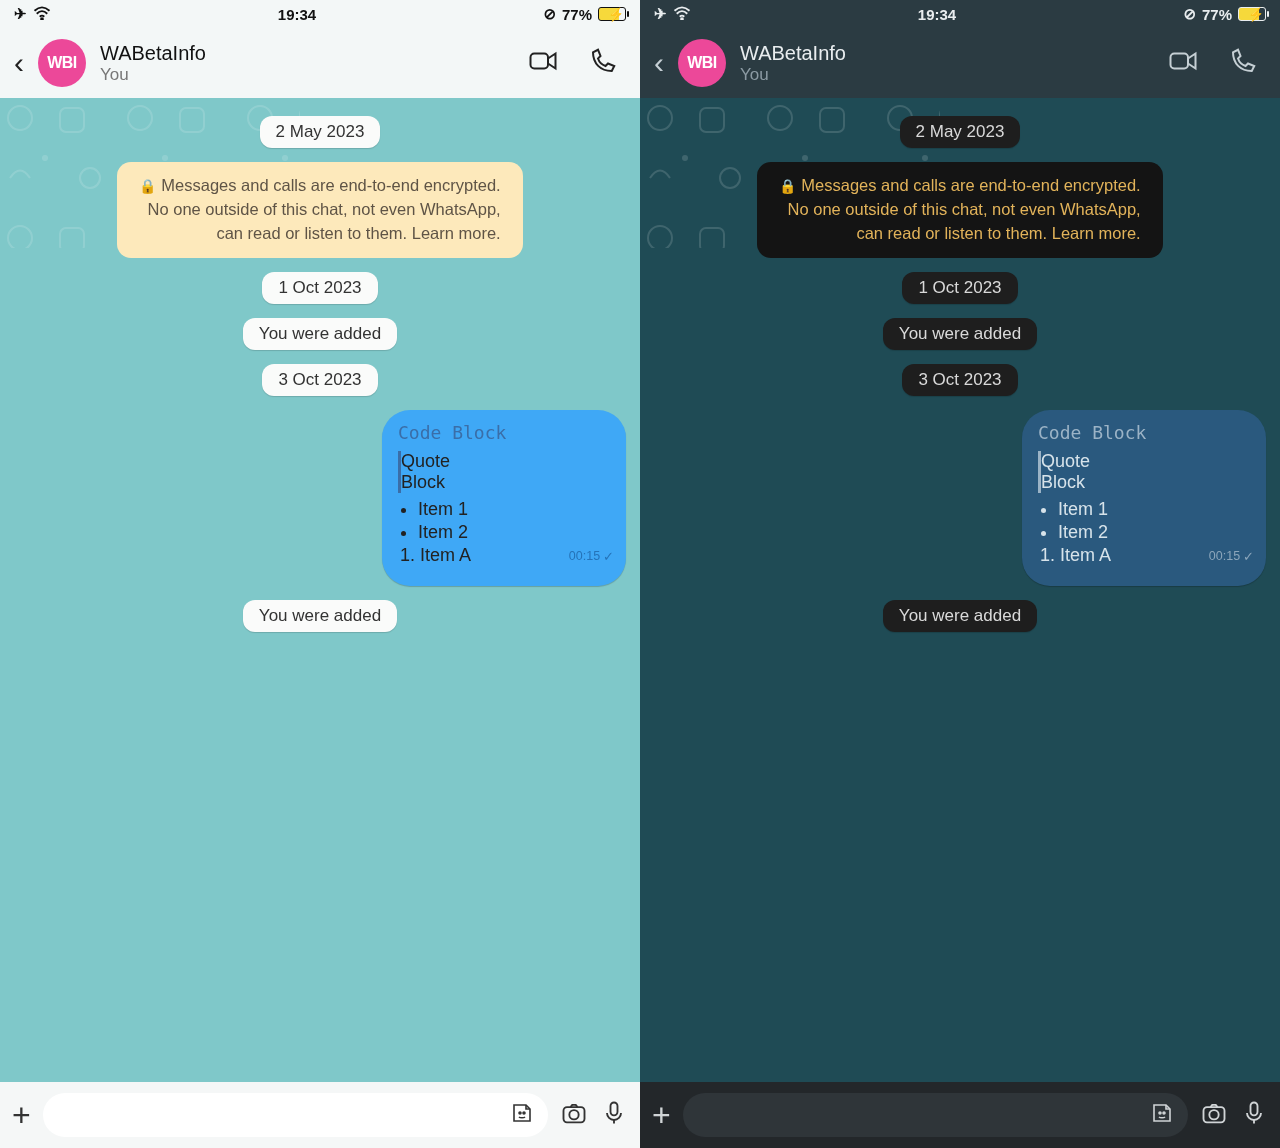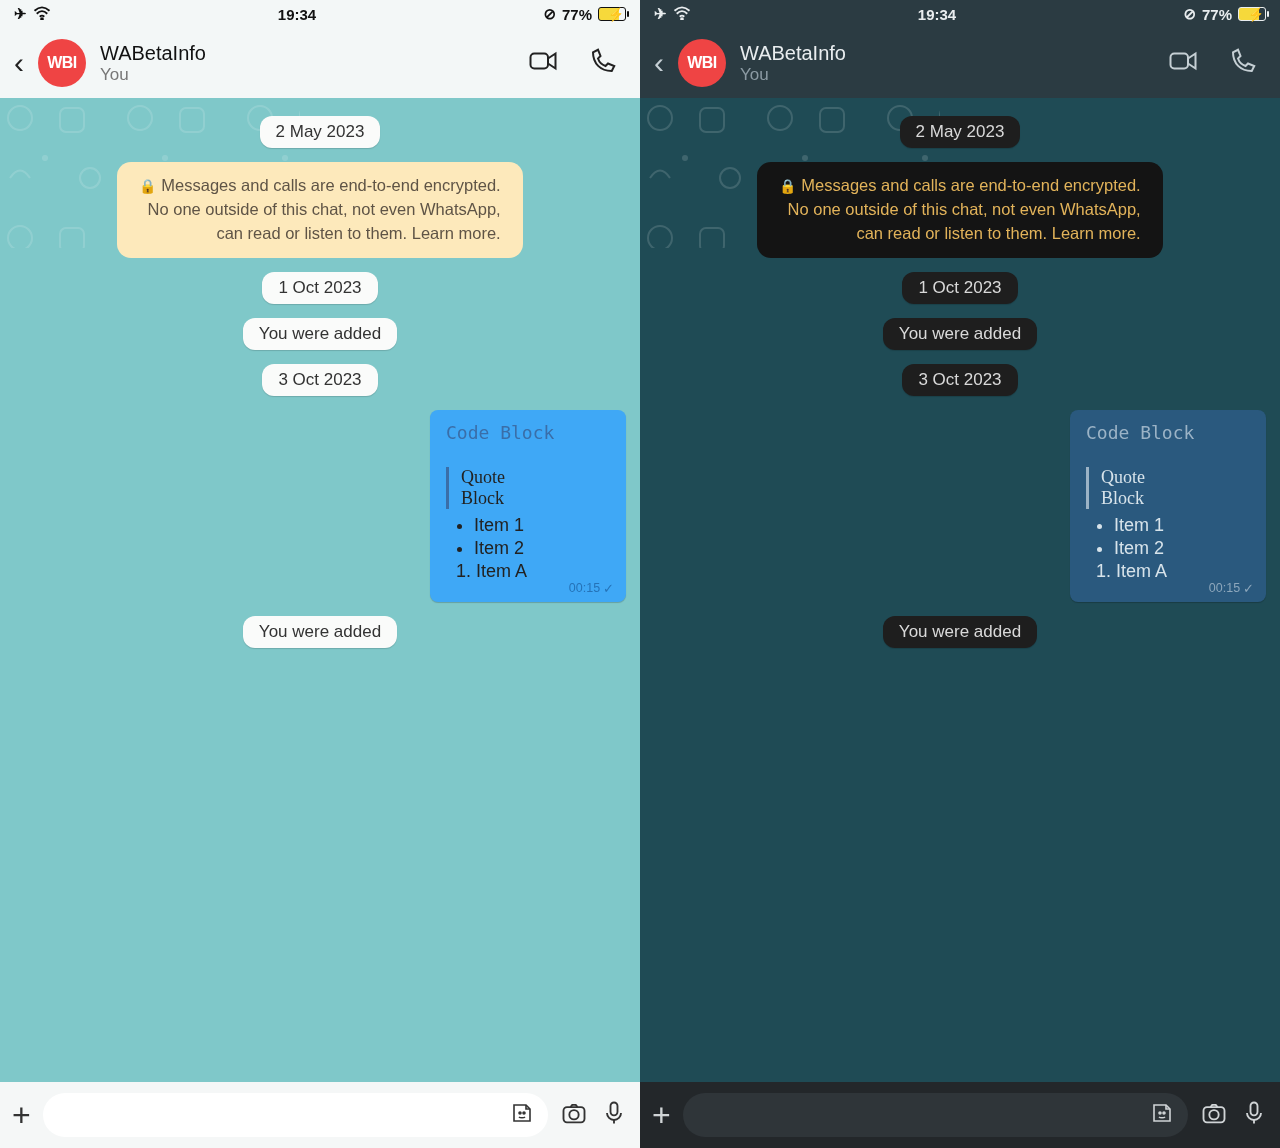--- a/index.html
+++ b/index.html
@@ -10,43 +10,43 @@
   .dark  { --bg-header:#2b3b42; --header-fg:#e9edef; --header-sub:#8b9aa3; --icon:#c5cfd4; --chat-bg:#1f4b55; --pill-bg:#1e1e1e; --pill-fg:#d9d9d9; --notice-bg:#141414; --notice-fg:#e2b35a; --bubble-bg:#2a597e; --bubble-fg:#d7e3ea; --code-fg:#9bb3c6; --quote-bar:#9bb3c6; --time-fg:#8ca6bb; --input-bg:#23272a; --input-field:#2f3539; --input-icon:#d0d4d6; }
 
   .statusbar { height: 28px; background: var(--bg-header); display:flex; align-items:center; justify-content:space-between; padding:0 14px; font-size:15px; font-weight:600; color:var(--header-fg); }
   .sb-left, .sb-right { display:flex; align-items:center; gap:6px; }
   .batt { display:inline-block; width:28px; height:14px; border:1.5px solid var(--header-fg); border-radius:3px; position:relative; background:linear-gradient(to right,#f6d93b 0%,#f6d93b 77%, transparent 77%); }
   .batt::after { content:""; position:absolute; right:-4px; top:3px; width:2.5px; height:6px; background:var(--header-fg); border-radius:1px; }
   .batt-bolt { position:absolute; left:9px; top:-1px; font-size:13px; color:#333; }
 
   .header { height:70px; background:var(--bg-header); display:flex; align-items:center; padding:0 14px; gap:14px; }
   .back { font-size:30px; color:var(--icon); }
-  .avatar { width:48px; height:48px; border-radius:50%; background:#ef4444; display:flex; align-items:center; justify-content:center; color:#fff; font-weight:700; font-size:16px; letter-spacing:-0.5px; }
+  .avatar { width:48px; height:48px; border-radius:50%; background:#ec4899; display:flex; align-items:center; justify-content:center; color:#fff; font-weight:700; font-size:16px; letter-spacing:-0.5px; }
   .title-block { flex:1; line-height:1.2; }
   .chat-title { font-size:20px; font-weight:400; color:var(--header-fg); }
   .chat-sub   { font-size:17px; color:var(--header-sub); }
   .hicon { color:var(--icon); padding:8px; }
   .hicon svg { width:30px; height:30px; }
 
   .chat { flex:1; background:var(--chat-bg); position:relative; overflow:hidden; padding:18px 14px 0; display:flex; flex-direction:column; align-items:center; gap:14px; }
   .pattern { position:absolute; inset:0; opacity:.14; pointer-events:none; }
 
   .pill { background:var(--pill-bg); color:var(--pill-fg); font-size:17px; padding:6px 16px; border-radius:12px; box-shadow:0 1px 1px rgba(0,0,0,.15); position:relative; }
   .notice { background:var(--notice-bg); color:var(--notice-fg); font-size:16.5px; line-height:1.45; padding:12px 22px; border-radius:14px; text-align:right; max-width:480px; position:relative; }
   .notice .learn { font-weight:400; }
   .lock { font-size:14px; }
 
   .bubble-row { width:100%; display:flex; justify-content:flex-end; position:relative; }
-  .bubble { background:var(--bubble-bg); color:var(--bubble-fg); border-radius:8px; padding:12px 16px 18px 16px; width:196px; position:relative; font-size:18px; box-shadow:0 1px 1px rgba(0,0,0,.2); }
+  .bubble { background:var(--bubble-bg); color:var(--bubble-fg); border-radius:28px; padding:12px 16px 18px 16px; width:244px; position:relative; font-size:18px; box-shadow:0 1px 1px rgba(0,0,0,.2); }
   .bubble .code { font-family:ui-monospace,Menlo,monospace; font-size:18px; color:var(--code-fg); }
-  .bubble .quote { border-left:3px solid var(--quote-bar); padding-left:12px; margin:24px 0 6px; color:var(--bubble-fg);font-family:Liberation Serif, serif; }
+  .bubble .quote { border-left:3px solid var(--quote-bar); margin:8px 0 6px; color:var(--bubble-fg); }
   .bubble ul { list-style:disc; padding-left:20px; }
   .bubble ol { list-style:decimal; padding-left:22px; }
-  .bubble li { margin:2px 8px; }
-  .msgtime { position:absolute; right:12px; bottom:6px; font-size:12.5px; color:var(--time-fg); display:flex; align-items:center; gap:3px; }
+  .bubble li { margin:2px 0; }
+  .msgtime { position:absolute; right:12px; bottom:22px; font-size:12.5px; color:var(--time-fg); display:flex; align-items:center; gap:3px; }
   .tick { font-size:13px; }
 
   .inputbar { height:66px; background:var(--input-bg); display:flex; align-items:center; padding:0 12px; gap:12px; }
   .plus { font-size:32px; color:var(--input-icon); font-weight:300; }
   .field { flex:1; height:44px; border-radius:22px; background:var(--input-field); display:flex; align-items:center; justify-content:flex-end; padding:0 14px; }
   .sticker svg { width:24px; height:24px; color:var(--input-icon); }
   .iicon { color:var(--input-icon); }
   .iicon svg { width:28px; height:28px; }
 </style>
 </head>

